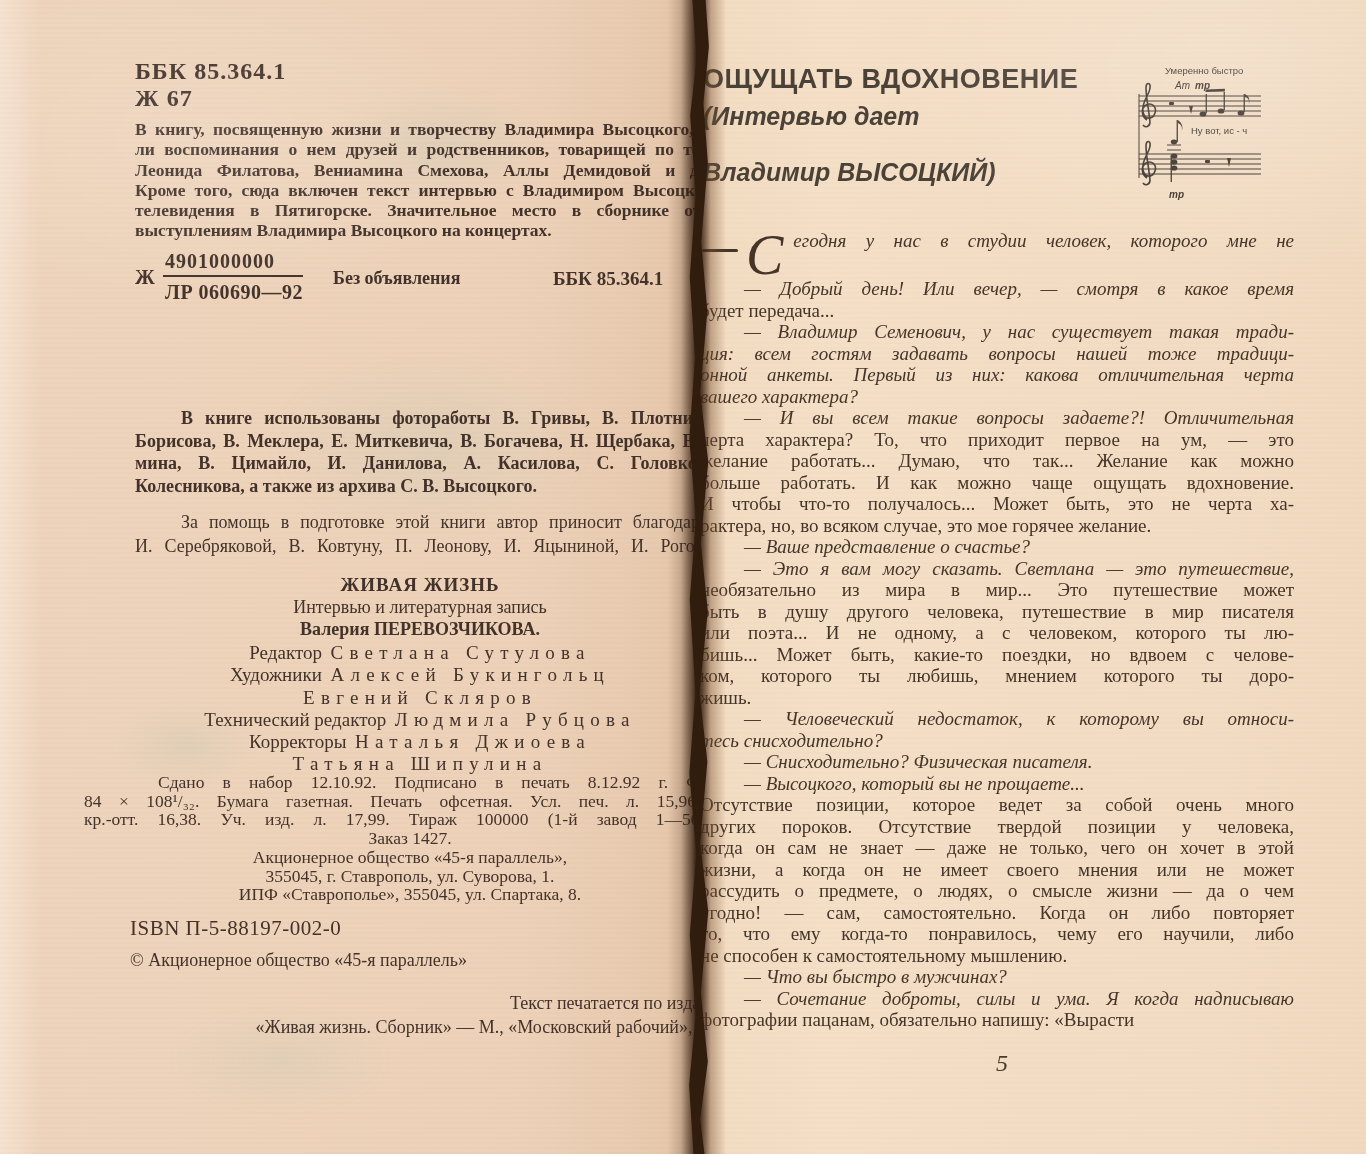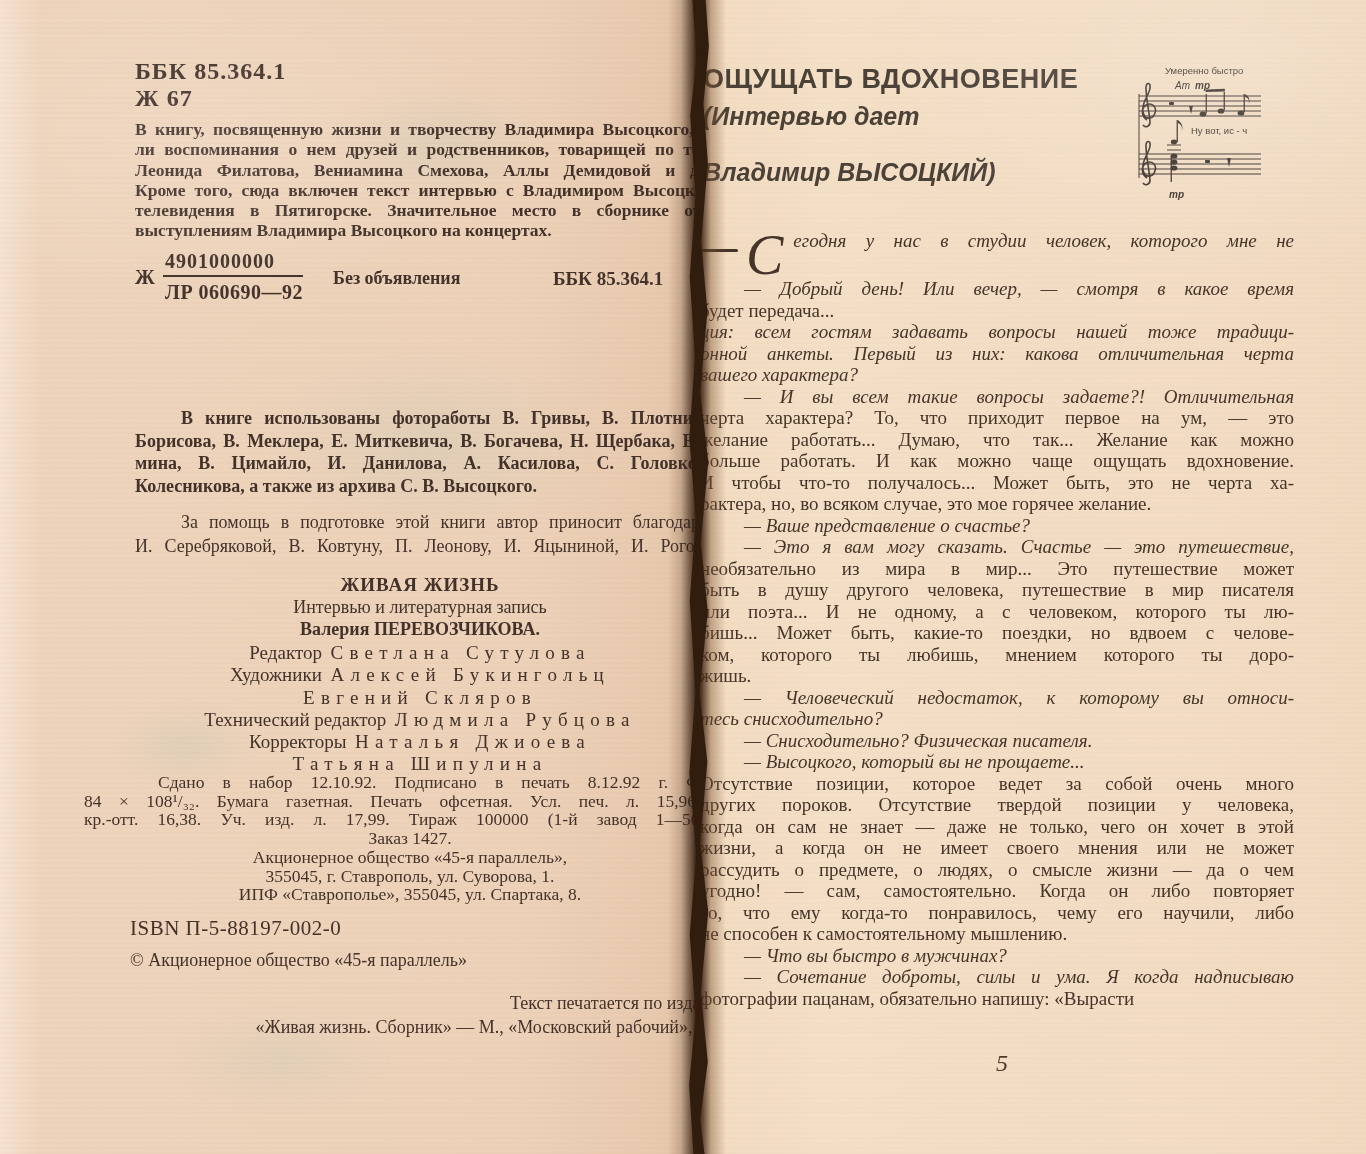--- a/index.html
+++ b/index.html
@@ -238,37 +238,38 @@
         <span class="lead-lines">
           <span class="line" style="display:block">егодня у нас в студии человек, которого мне не</span>
         </span>
       </div>
       <div>
           <div class="para a">
             <div class="line first">— Добрый день! Или вечер, — смотря в какое время</div>
             <div class="line last">будет передача...</div>
           </div>
           <div class="para q">
+            <div class="line first">— Владимир Семенович, у нас существует такая тради-</div>
             <div class="line">ция: всем гостям задавать вопросы нашей тоже традици-</div>
             <div class="line">онной анкеты. Первый из них: какова отличительная черта</div>
             <div class="line last">вашего характера?</div>
           </div>
           <div class="para a">
             <div class="line first">— И вы всем такие вопросы задаете?! Отличительная</div>
             <div class="line">черта характера? То, что приходит первое на ум, — это</div>
             <div class="line">желание работать... Думаю, что так... Желание как можно</div>
             <div class="line">больше работать. И как можно чаще ощущать вдохновение.</div>
             <div class="line">И чтобы что-то получалось... Может быть, это не черта ха-</div>
             <div class="line last">рактера, но, во всяком случае, это мое горячее желание.</div>
           </div>
           <div class="para q">
             <div class="line first last">— Ваше представление о счастье?</div>
           </div>
           <div class="para a">
-            <div class="line first">— Это я вам могу сказать. Счастье — это путешествие,</div>
+            <div class="line first">— Это я вам могу сказать. Светлана — это путешествие,</div>
             <div class="line">необязательно из мира в мир... Это путешествие может</div>
             <div class="line">быть в душу другого человека, путешествие в мир писателя</div>
             <div class="line">или поэта... И не одному, а с человеком, которого ты лю-</div>
             <div class="line">бишь... Может быть, какие-то поездки, но вдвоем с челове-</div>
             <div class="line">ком, которого ты любишь, мнением которого ты доро-</div>
             <div class="line last">жишь.</div>
           </div>
           <div class="para q">
             <div class="line first">— Человеческий недостаток, к которому вы относи-</div>
             <div class="line last">тесь снисходительно?</div>

